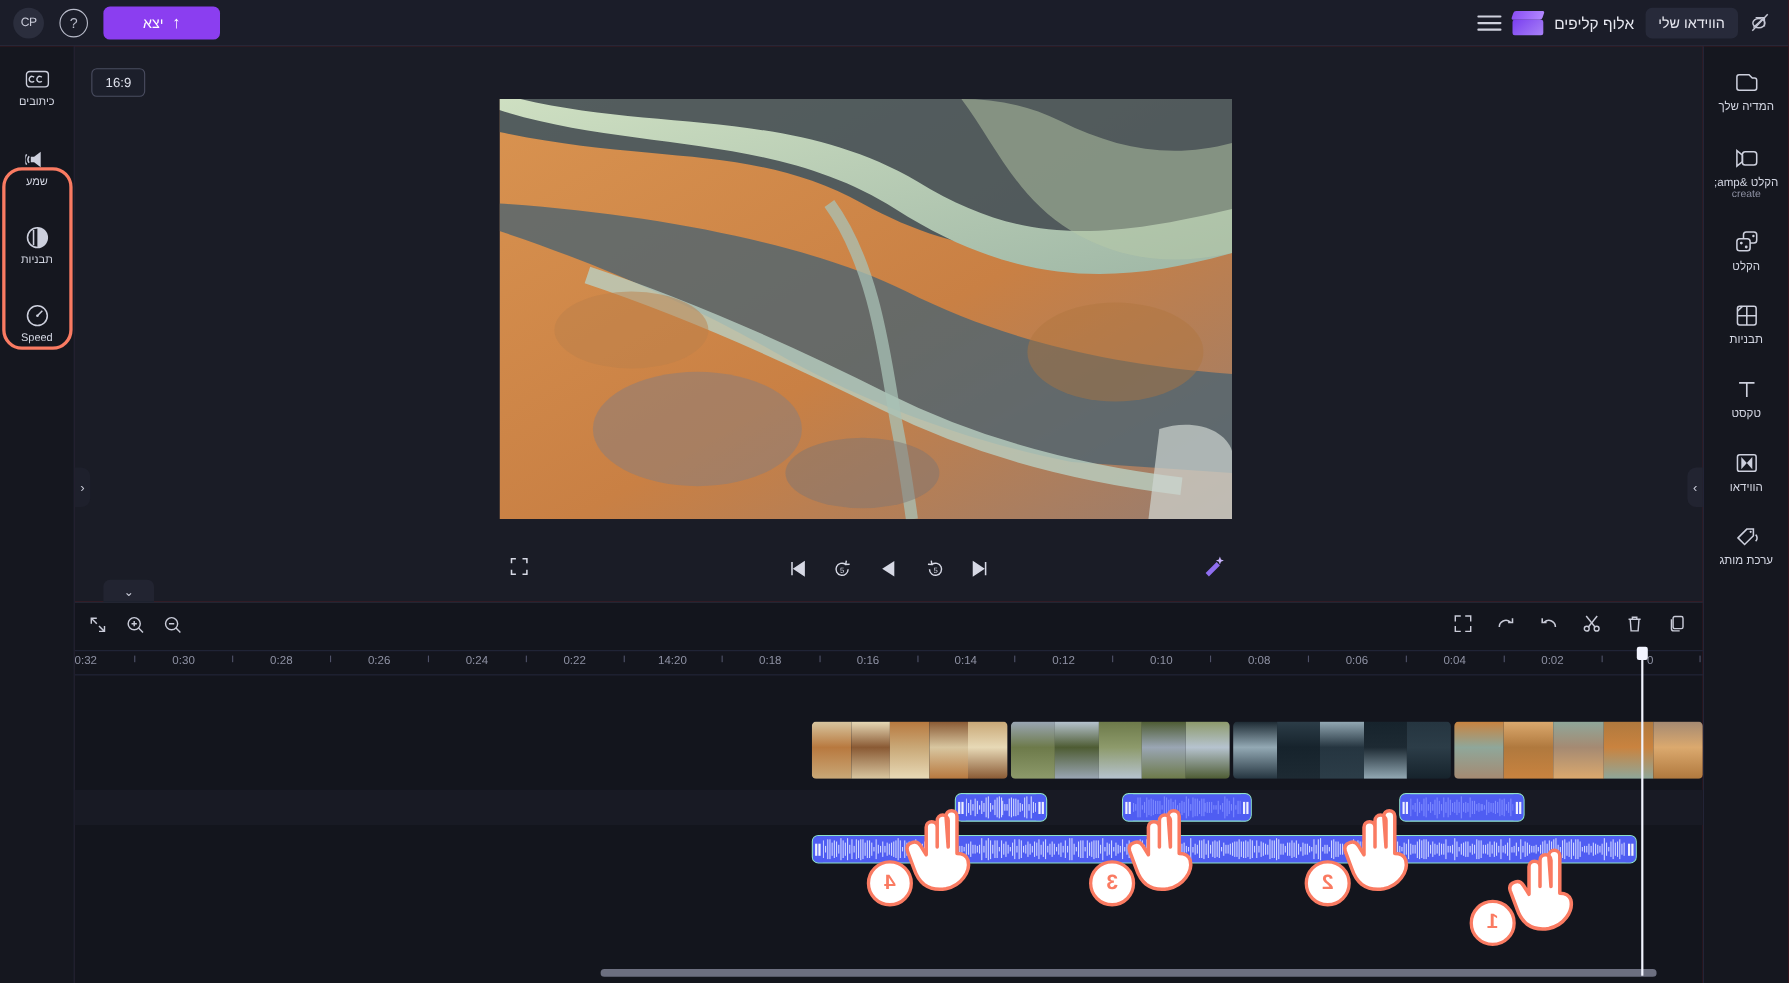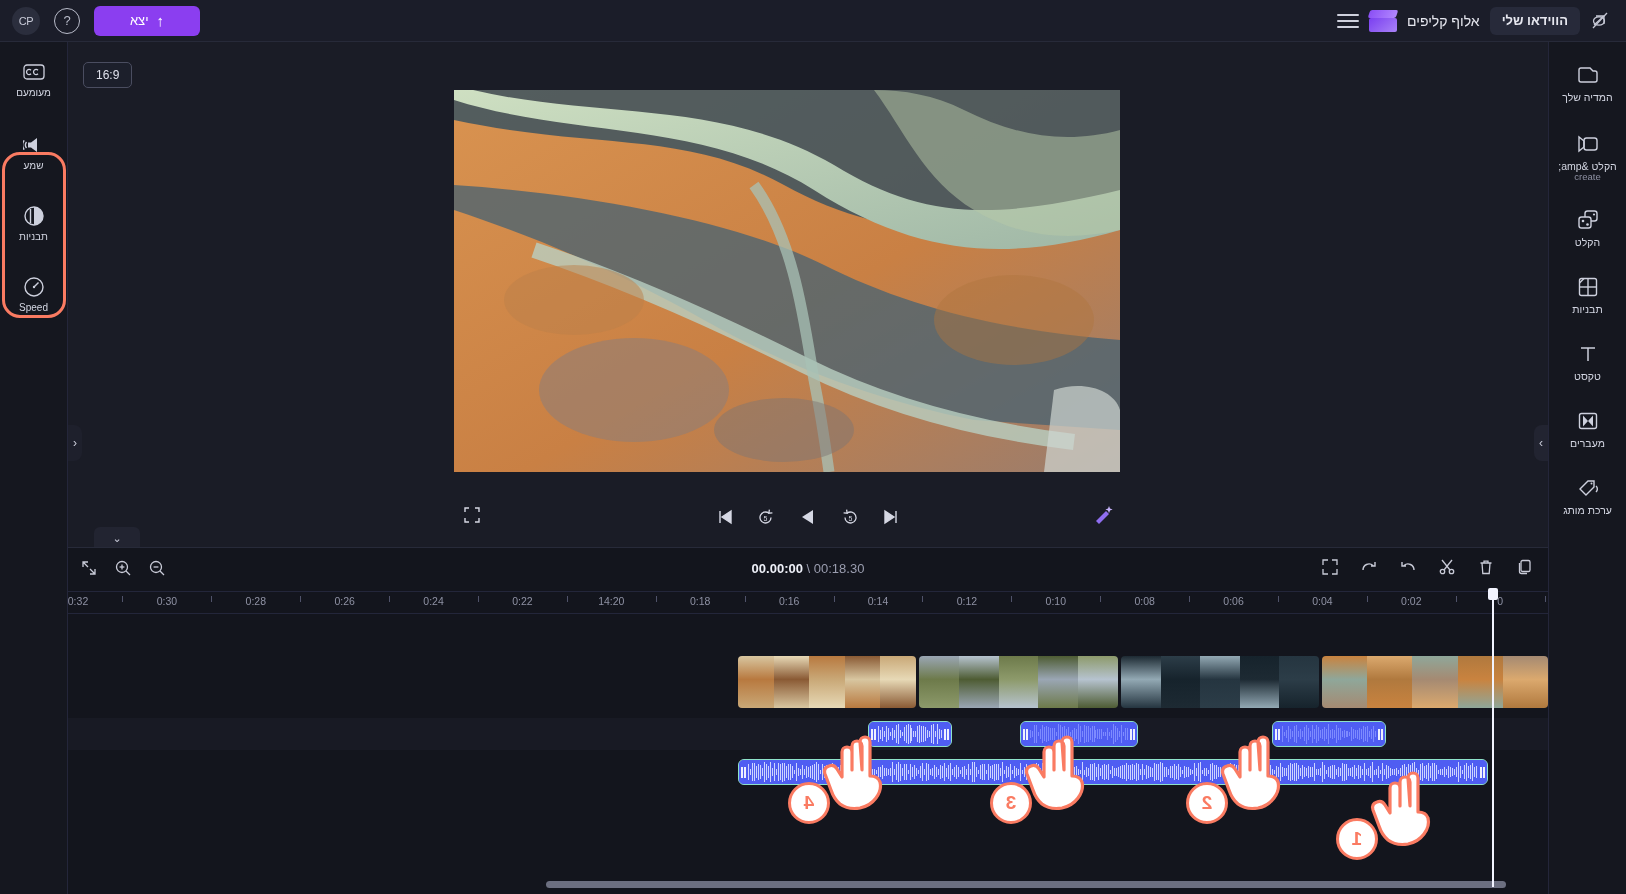--- a/index.html
+++ b/index.html
@@ -38,21 +38,21 @@
     height: 30px; min-width: 106px; padding: 0 14px;
     display: flex; align-items: center; justify-content: center; gap: 8px;
     font-size: 13px; cursor: pointer; direction: rtl;
   }
   .export-btn .up-arrow { font-size: 15px; line-height: 1; }
 
   .share-icon { color: #c5c7d4; cursor: pointer; display:flex; align-items:center; }
   .myvideo-btn {
     background: #272a3a; color: #e6e7ef; border-radius: 6px;
     height: 28px; padding: 0 12px; display: flex; align-items: center;
-    font-size: 13px; cursor: pointer; font-weight: bold;
+    font-size: 13px; cursor: pointer;
   }
   .brand-name { color: #e6e7ef; font-size: 14px; }
   .brand-logo {
     width: 28px; height: 22px; position: relative; cursor: pointer;
   }
   .brand-logo .slate-top {
     position: absolute; top: 0; left: 0; width: 28px; height: 8px;
     background: linear-gradient(100deg,#8b4ff5,#b288ff);
     transform: skewX(-18deg); border-radius: 2px;
   }
@@ -275,21 +275,21 @@
   </div>
 
   <div class="left-rail">
     <div class="lrail-item">
       <span class="lrail-ico">
         <svg width="22" height="18" viewBox="0 0 22 18" fill="none" stroke="#cdd0dd" stroke-width="1.3">
           <rect x="1" y="2" width="20" height="14" rx="3"></rect>
           <path d="M8 7.2a2.6 2.6 0 100 3.6M15 7.2a2.6 2.6 0 100 3.6"></path>
         </svg>
       </span>
-      <span class="lrail-label">מעומעם</span>
+      <span class="lrail-label">כיתובים</span>
     </div>
 
     <div class="lrail-item" style="margin-top:24px">
       <span class="lrail-ico">
         <svg width="22" height="20" viewBox="0 0 22 20" fill="none" stroke="#cdd0dd" stroke-width="1.4">
           <path d="M14 3 L8 7.5 H5 v5 h3 L14 17 Z" fill="#cdd0dd" stroke="none"></path>
           <path d="M3.5 7 a5 5 0 000 6M1.2 5.3 a8 8 0 000 9.4"></path>
         </svg>
       </span>
       <span class="lrail-label">שמע</span>
@@ -379,21 +379,21 @@
     </div>
 
     <div class="rail-item" style="margin-top:12px">
       <span class="rail-ico">
         <svg width="22" height="20" viewBox="0 0 22 20" fill="none" stroke="#cdd0dd" stroke-width="1.4">
           <rect x="2.5" y="2.5" width="17" height="15" rx="2"></rect>
           <path d="M6 4.5 L11 10 L6 15.5 Z" fill="#cdd0dd" stroke="none"></path>
           <path d="M16 4.5 L11 10 L16 15.5 Z" fill="#cdd0dd" stroke="none"></path>
         </svg>
       </span>
-      <span class="rail-label">מעברים</span>
+      <span class="rail-label">הווידאו</span>
     </div>
 
     <div class="rail-item" style="margin-top:12px">
       <span class="rail-ico">
         <svg width="24" height="22" viewBox="0 0 24 22" fill="none" stroke="#cdd0dd" stroke-width="1.4">
           <path d="M4 12 L12 4 h6 v6 l-8 8z"></path>
           <circle cx="15.5" cy="6.5" r="1" fill="#cdd0dd" stroke="none"></circle>
           <path d="M20 9 a4 4 0 010 6"></path>
         </svg>
       </span>
@@ -503,25 +503,20 @@
         </span>
         <span class="tl-ico">
           <svg width="18" height="18" viewBox="0 0 18 18" fill="none" stroke="#c9cbd8" stroke-width="1.3">
             <circle cx="8" cy="8" r="5.5"></circle>
               <line x1="12" y1="12" x2="16" y2="16"></line>
             <line x1="5.6" y1="8" x2="10.4" y2="8"></line>
           </svg>
         </span>
       </div>
 
-      <div class="tl-time">
-        <b>00.00:00</b>
-        <span>\</span>
-        <span>00:18.30</span>
-      </div>
 
       <div class="tl-actions">
         <span class="tl-ico">
           <svg width="18" height="18" viewBox="0 0 18 18" fill="none" stroke="#c9cbd8" stroke-width="1.3">
             <path d="M2 7 V2 h5 M11 2 h5 v5 M16 11 v5 h-5 M7 16 H2 v-5"></path>
           </svg>
         </span>
         <span class="tl-ico">
           <svg width="18" height="18" viewBox="0 0 18 18" fill="none" stroke="#c9cbd8" stroke-width="1.4">
             <path d="M3 12 a6 6 0 0110-4.5 M15 4 v4 h-4"></path>

